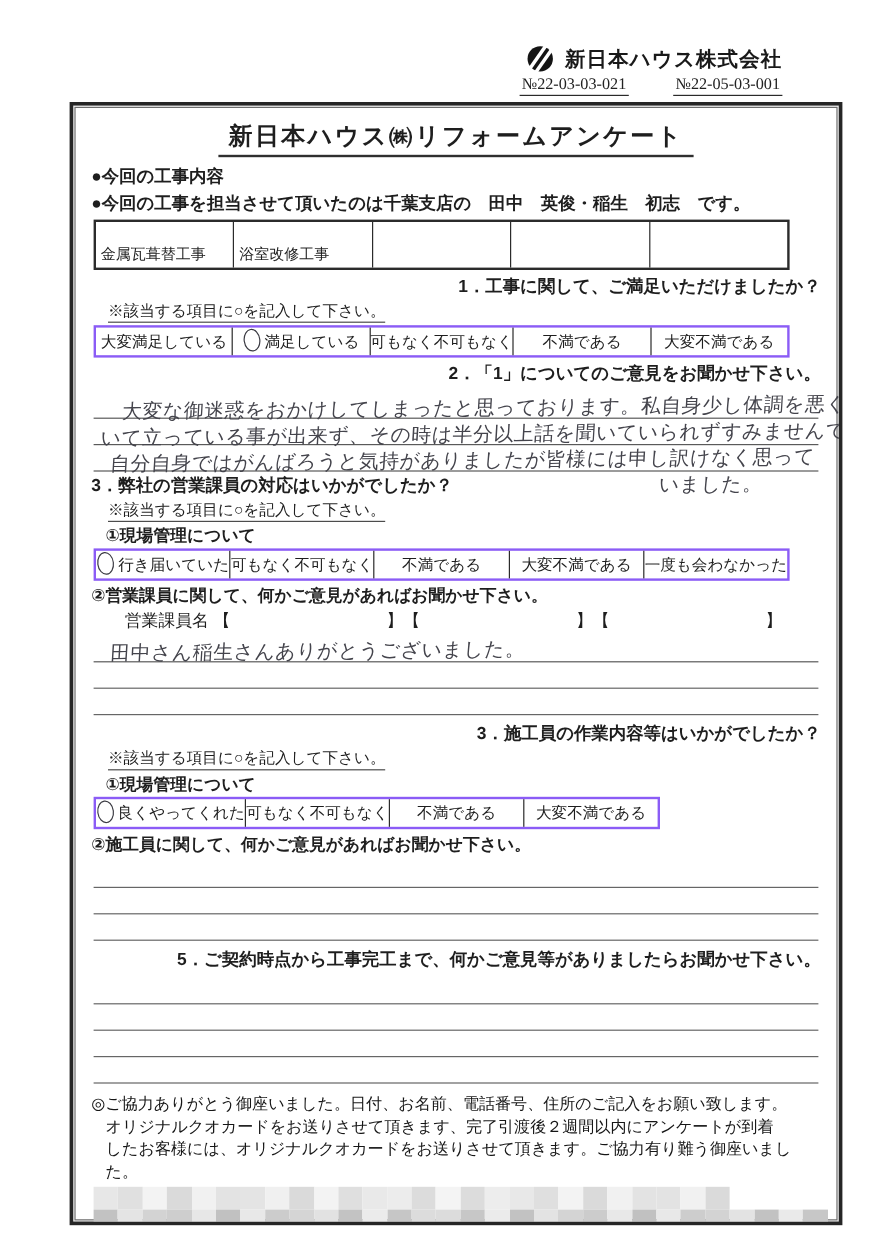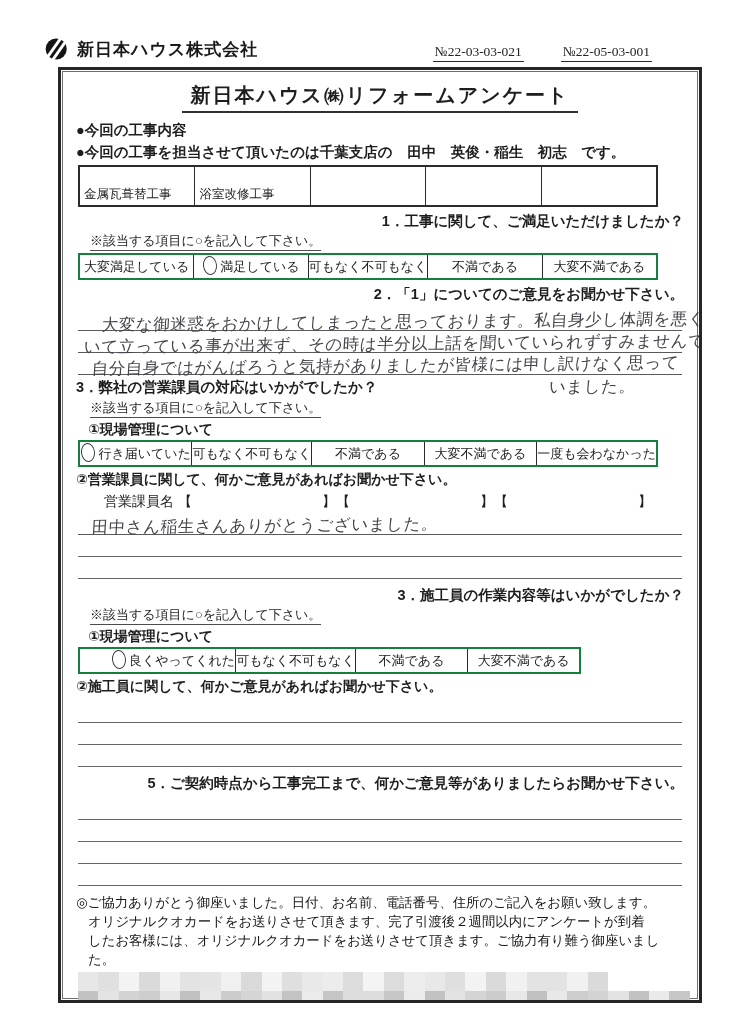--- a/index.html
+++ b/index.html
@@ -1,20 +1,20 @@
 <!DOCTYPE html>
 <html><head>
 <meta charset="utf-8">
 <style>
   html,body{margin:0;padding:0;}
   body{width:730px;height:1032px;background:#ffffff;font-family:"Liberation Serif","DejaVu Serif",serif;color:#1e1e1e;}
   .page{position:relative;width:730px;height:1032px;overflow:hidden;background:#fff;}
 
   
-  .doc-header{display:flex;justify-content:space-between;align-items:flex-end;padding:36px 78px 5px 44px;}
+  .doc-header{display:flex;justify-content:space-between;align-items:flex-end;padding:36px 78px 5px 44px;flex-direction:column;}
   .brand{display:flex;align-items:center;gap:7px;font-family:"Liberation Sans","DejaVu Sans",sans-serif;font-weight:bold;font-size:17px;letter-spacing:1px;color:#191919;}
   .brand svg{display:block;}
   .doc-numbers{display:flex;gap:37px;font-size:13.5px;color:#222;}
   .doc-number{border-bottom:1px solid #2a2a2a;padding:0 2px 1px;}
 
   
   .frame{margin:0 28px 0 58px;height:936px;border:3px solid #262626;
          box-shadow:inset 0 0 0 1px #ffffff, inset 0 0 0 2px #6d6d6d;
          padding:8px 15px 0 15px;box-sizing:border-box;overflow:hidden;position:relative;}
 
@@ -24,22 +24,22 @@
   .bullet-line{font-family:"Liberation Sans","DejaVu Sans",sans-serif;font-weight:bold;font-size:14.5px;line-height:22px;}
 
   .work-table{display:flex;border:2px solid #2b2b2b;margin:2px 26px 0 2px;height:38px;}
   .work-cell{flex:1;border-left:1px solid #2b2b2b;display:flex;align-items:flex-end;padding:2px 4px;font-size:12.5px;}
   .work-cell:first-child{border-left:none;}
 
   .q-heading{font-family:"Liberation Sans","DejaVu Sans",sans-serif;font-weight:bold;font-size:14.5px;line-height:20px;margin-top:4px;text-align:right;}
   .note{font-size:13px;line-height:17px;margin:1px 0 2px 14px;width:fit-content;border-bottom:1px solid #4c4c4c;padding-bottom:1px;}
   .sub-heading{font-family:"Liberation Sans","DejaVu Sans",sans-serif;font-weight:bold;font-size:14px;line-height:19px;margin-left:12px;}
 
-  .opt-table{display:flex;border:2px solid #15803d;margin:1px 26px 0 2px;}
-  .opt-table.narrow{width:77%;margin-right:0;padding-left:31px;}
+  .opt-table{display:flex;border:2px solid #8b5cf6;margin:1px 26px 0 2px;}
+  .opt-table.narrow{width:77%;margin-right:0;}
   .opt-cell{flex:1;border-left:1px solid #2b2b2b;text-align:center;font-size:13px;line-height:23px;white-space:nowrap;position:relative;}
   .opt-cell:first-child{border-left:none;}
 
   .circle-mark{display:inline-block;width:12px;height:17px;border:1.6px solid #3b3b43;border-radius:50%;
                vertical-align:-4px;margin:0 3px 0 1px;transform:rotate(-7deg);}
 
   .hw{font-size:16.5px;color:#44444c;letter-spacing:0.5px;display:inline-block;transform:skewX(-4deg) rotate(-0.6deg);white-space:nowrap;}
 
   .answer-line{height:21px;border-bottom:1px solid #5a5a5a;margin:0 2px;position:relative;}
   .answer-line .hw{position:absolute;bottom:-3px;}

